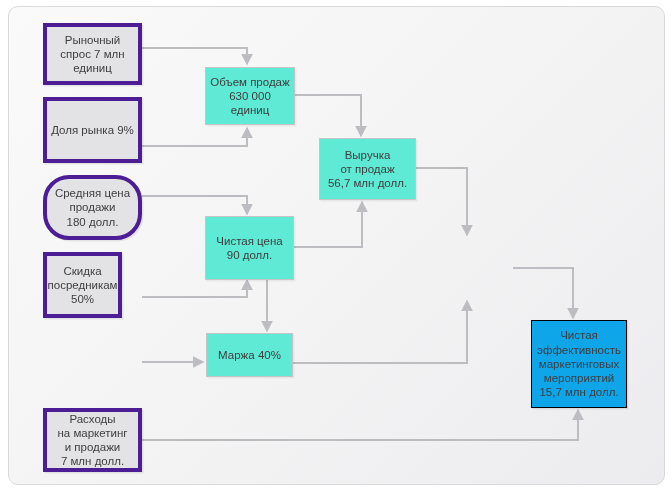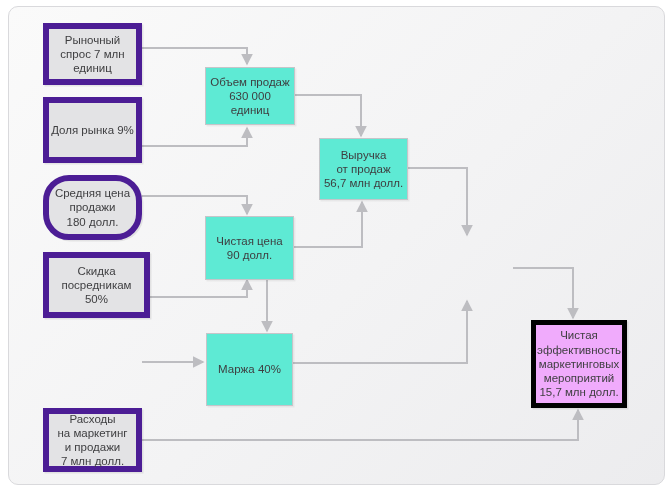--- a/index.html
+++ b/index.html
@@ -12,34 +12,34 @@
     border:1px solid #d9d9dc; border-radius:10px;
     background:linear-gradient(135deg,#fafafa 0%,#f3f3f4 55%,#ececee 100%);
   }
   svg.connectors { position:absolute; left:0; top:0; }
   .box {
     position:absolute; box-sizing:border-box;
     display:flex; align-items:center; justify-content:center;
     text-align:center; white-space:pre-line;
     font-size:11.5px; line-height:1.24; color:#3e3e40; padding:2px;
   }
-  .input-box  { background:#e3e3e5; border:6px solid #4c1d95; box-shadow:1.5px 1.5px 0 rgba(0,0,0,0.08); }
+  .input-box  { background:#e3e3e5; border:4px solid #4c1d95; box-shadow:1.5px 1.5px 0 rgba(0,0,0,0.08); }
   .process-box{ background:#5eead4; border:1px solid #c5c5c9; box-shadow:1.5px 1.5px 0 rgba(0,0,0,0.05); }
-  .result-box { background:#f0abfc; border:5px solid #000000; box-shadow:1.5px 1.5px 0 rgba(0,0,0,0.08); }
+  .result-box { background:#0ea5e9; border:1px solid #000000; box-shadow:1.5px 1.5px 0 rgba(0,0,0,0.08); }
 
   #b-market-demand        { left:43px;  top:23px;  width:99px; height:62px; }
   #b-market-share         { left:43px;  top:97px;  width:99px; height:66px; }
   #b-avg-price            { left:43px;  top:175px; width:99px; height:65px;border-radius:26px; }
-  #b-distributor-discount { left:43px;  top:252px; width:107px; height:66px; }
+  #b-distributor-discount { left:43px;  top:252px; width:79px; height:66px; }
   #b-unit-cost            { left:43px;  top:330px; width:99px; height:66px; }
   #b-marketing-expenses   { left:43px;  top:408px; width:99px; height:64px; }
   #b-sales-volume         { left:205px; top:67px;  width:90px; height:58px; }
   #b-net-price            { left:205px; top:216px; width:89px; height:64px; }
-  #b-margin               { left:206px; top:333px; width:87px; height:73px; }
-  #b-revenue              { left:319px; top:138px; width:89px; height:62px; }
+  #b-margin               { left:206px; top:333px; width:87px; height:44px; }
+  #b-revenue              { left:319px; top:138px; width:97px; height:62px; }
   #b-gross-profit         { left:425px; top:237px; width:88px; height:62px; }
   #b-net-marketing-effect { left:531px; top:320px; width:96px; height:88px; }
 </style>
 </head>
 <body>
 
 <div class="stage">
   <div class="canvas"></div>
 
   <svg class="connectors" width="672" height="496" viewBox="0 0 672 496">

